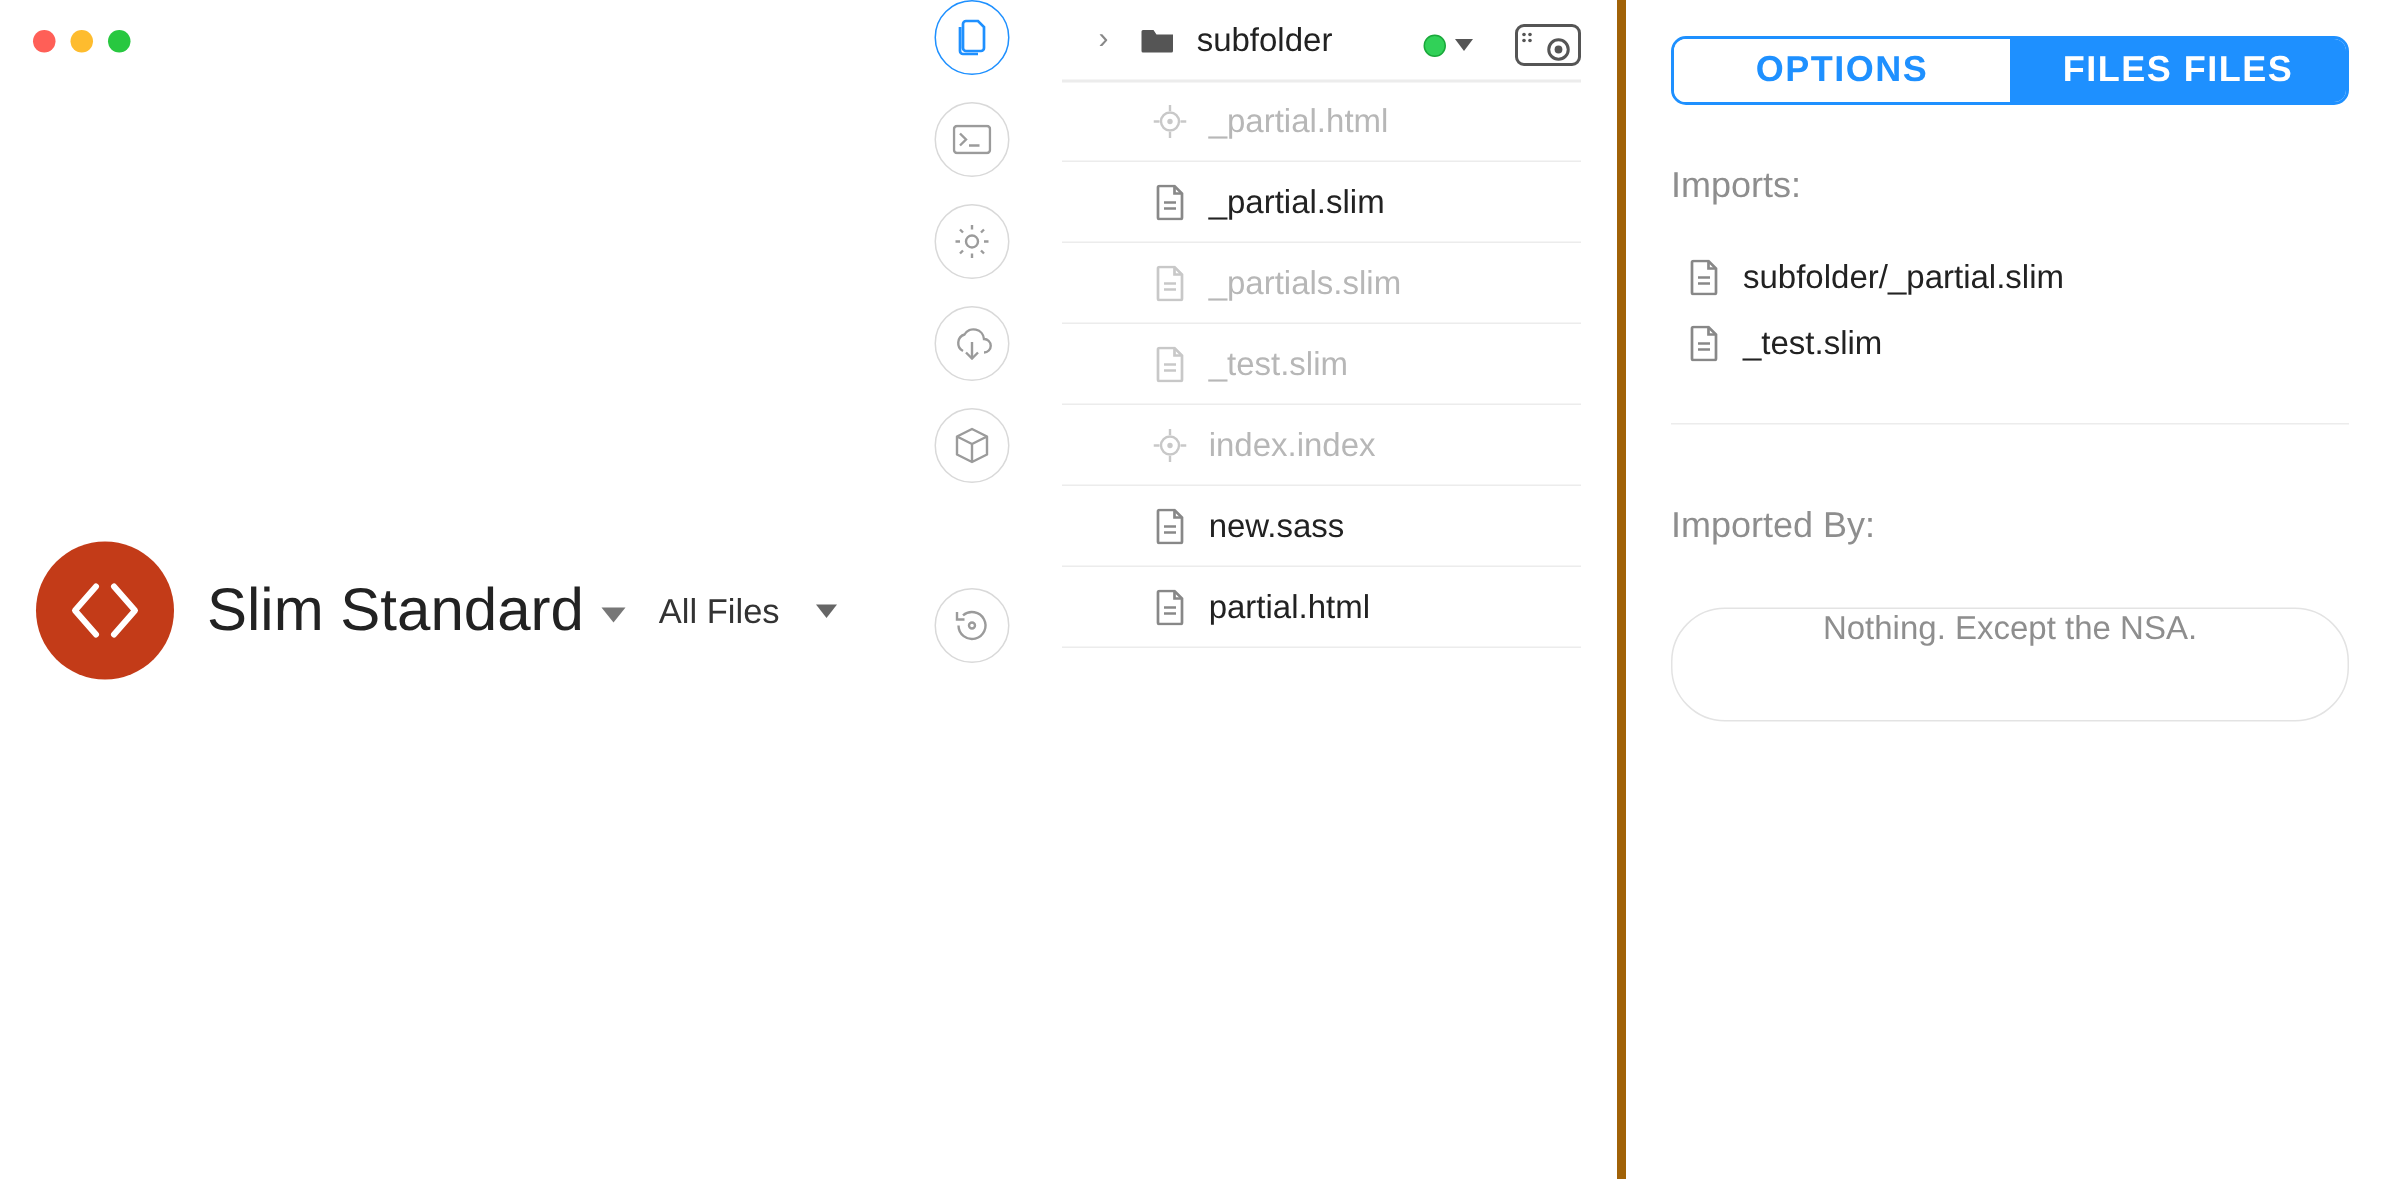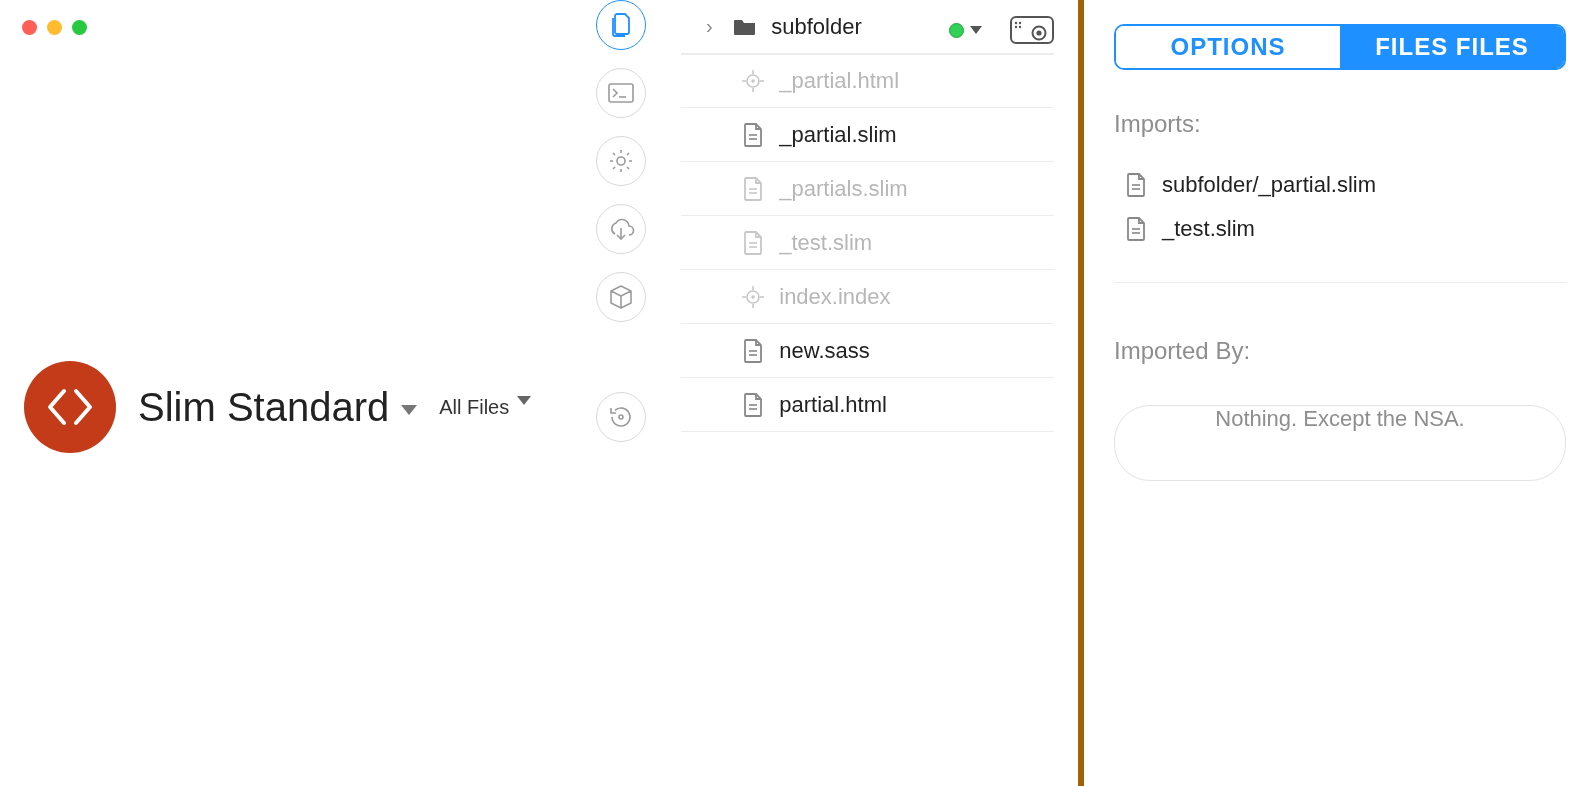--- a/index.html
+++ b/index.html
@@ -88,22 +88,22 @@
     align-items: center;
     gap:12px;
   }
   .title-caret {
     width:0;height:0;border-left:8px solid transparent;border-right:8px solid transparent;border-top:10px solid #777;
     margin-top:6px;
   }
   .filter-dropdown {
     margin-left: auto;
     margin-right: 10px;
-    display:flex; align-items:flex-start; gap:8px;
-    font-size:20px; color:#333;
+    display:flex; align-items:center; gap:24px;
+    font-size:23px; color:#333;
   }
   .filter-caret {
     width:0;height:0;border-left:7px solid transparent;border-right:7px solid transparent;border-top:9px solid #666;
   }
 
   .body {
     display: flex;
     flex: 1;
     overflow: hidden;
   }

